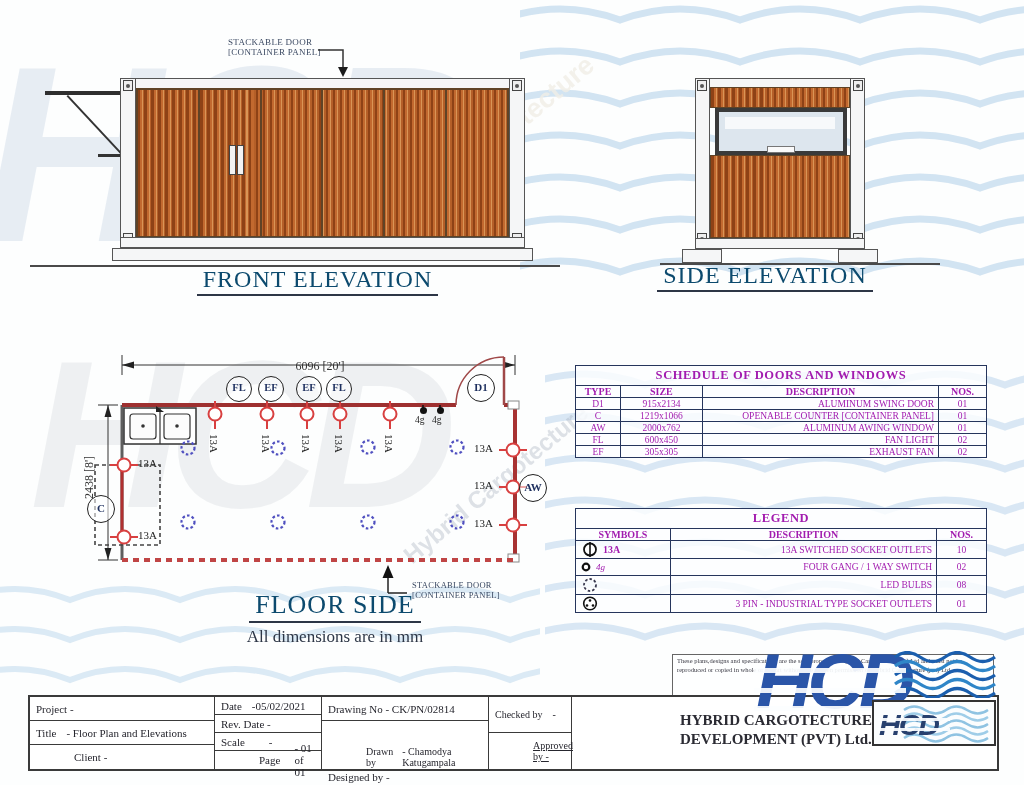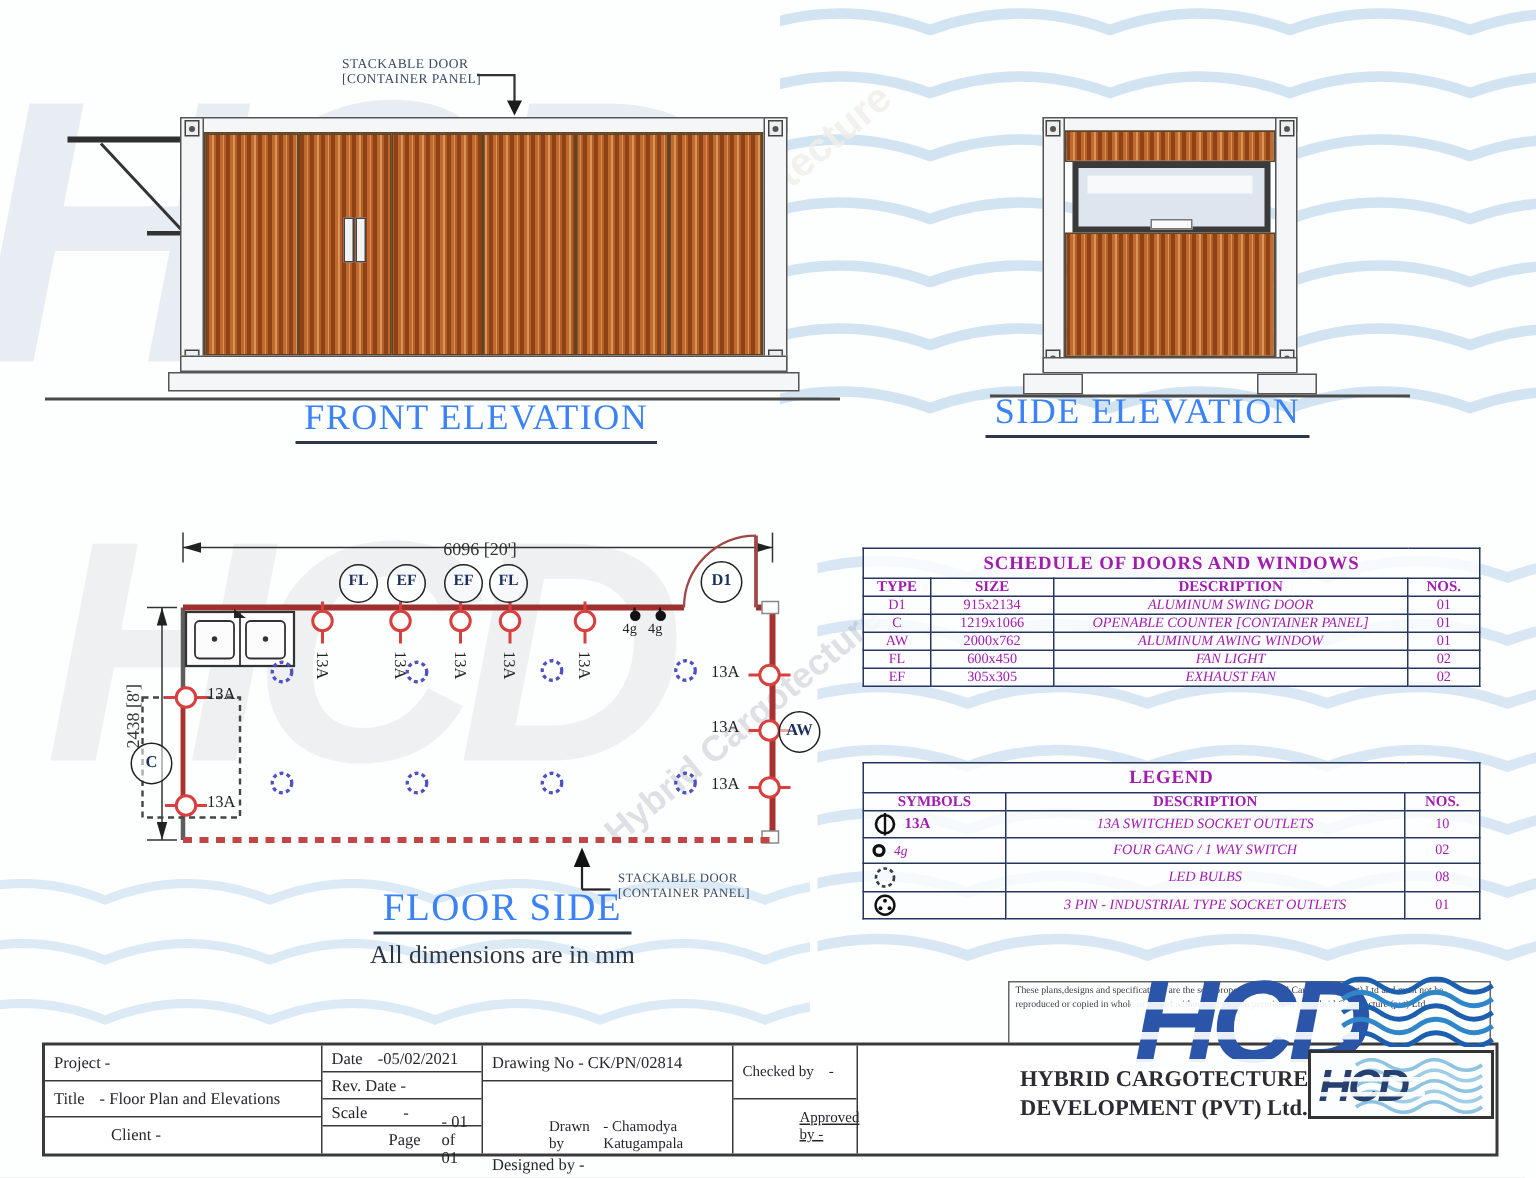--- a/index.html
+++ b/index.html
@@ -5,21 +5,21 @@
   html,body{margin:0;padding:0;background:#e8e8e8;}
   #sheet{position:relative;width:1024px;height:785px;background:#fdfefe;overflow:hidden;
          font-family:"Liberation Serif",serif;color:#222;}
   .abs{position:absolute;}
   
   .wm{position:absolute;z-index:0;pointer-events:none;}
   .wm-letters{font-family:"Liberation Sans",sans-serif;font-weight:900;font-style:italic;
               color:#9db4d0;letter-spacing:-14px;line-height:1;}
   .wm-diag{font-family:"Liberation Sans",sans-serif;font-weight:700;transform:rotate(-40deg);}
   
-  .view-title{position:absolute;z-index:3;text-align:center;color:#3b82f6;font-size:24px;
+  .view-title{position:absolute;z-index:3;text-align:center;color:#0c4a6e;font-size:24px;
               letter-spacing:1px;}
   .view-title span{border-bottom:2px solid #2d3646;padding:0 6px 2px 6px;}
   .small-label{position:absolute;z-index:3;font-size:9px;color:#3c4a63;line-height:1.15;
                letter-spacing:.3px;}
   
   .elev{position:absolute;z-index:2;}
   .panelstrip{background:repeating-linear-gradient(90deg,#8e4216 0 2.5px,#c2692f 2.5px 4.5px,
               #d99556 4.5px 5.5px,#b55f28 5.5px 7px);}
   .panel{flex:1;border:1px solid #5f4326;box-sizing:border-box;}
   .post{position:absolute;background:#f5f6f7;border:1.4px solid #555;box-sizing:border-box;}
@@ -37,21 +37,21 @@
   .sock-label-v{position:absolute;z-index:3;writing-mode:vertical-rl;font-size:11px;color:#222;}
   .sock-label-h{position:absolute;z-index:3;font-size:11px;color:#222;}
   .sw-label{position:absolute;z-index:3;font-size:9.5px;color:#222;}
   .dim-text{position:absolute;z-index:3;font-size:12px;color:#333;text-align:center;}
   
   table{position:absolute;z-index:2;border-collapse:collapse;background:rgba(252,254,255,.82);}
   th,td{border:1.4px solid #26355c;color:#a21caf;font-family:"Liberation Serif",serif;
         padding:0 4px;box-sizing:border-box;}
   .tbl-title{font-size:12.5px;font-weight:bold;text-align:center;letter-spacing:.6px;height:20px;}
   .tbl-head{font-size:10px;font-weight:bold;text-align:center;}
-  .c{text-align:center;} .l{text-align:center;font-style:italic;}
+  .c{text-align:center;} .l{text-align:right;}
   #schedule-table td.data{font-size:9.5px;height:12px;}
   #legend-table td.data{font-size:9.5px;height:17px;}
   .symcell{display:flex;align-items:center;gap:3px;}
   
   #title-block{position:absolute;left:28px;top:695px;width:967px;height:72px;z-index:2;
                border:2px solid #3a3a3a;background:rgba(255,255,255,.85);font-size:11px;color:#26262e;}
   .tb-sec{position:absolute;top:0;height:100%;border-right:1.5px solid #3a3a3a;box-sizing:border-box;}
   .tb-row{position:absolute;left:0;width:100%;border-bottom:1.2px solid #3a3a3a;box-sizing:border-box;
           display:flex;align-items:center;padding:0 6px;}
   .tb-row.last{border-bottom:none;padding-left:44px;}

